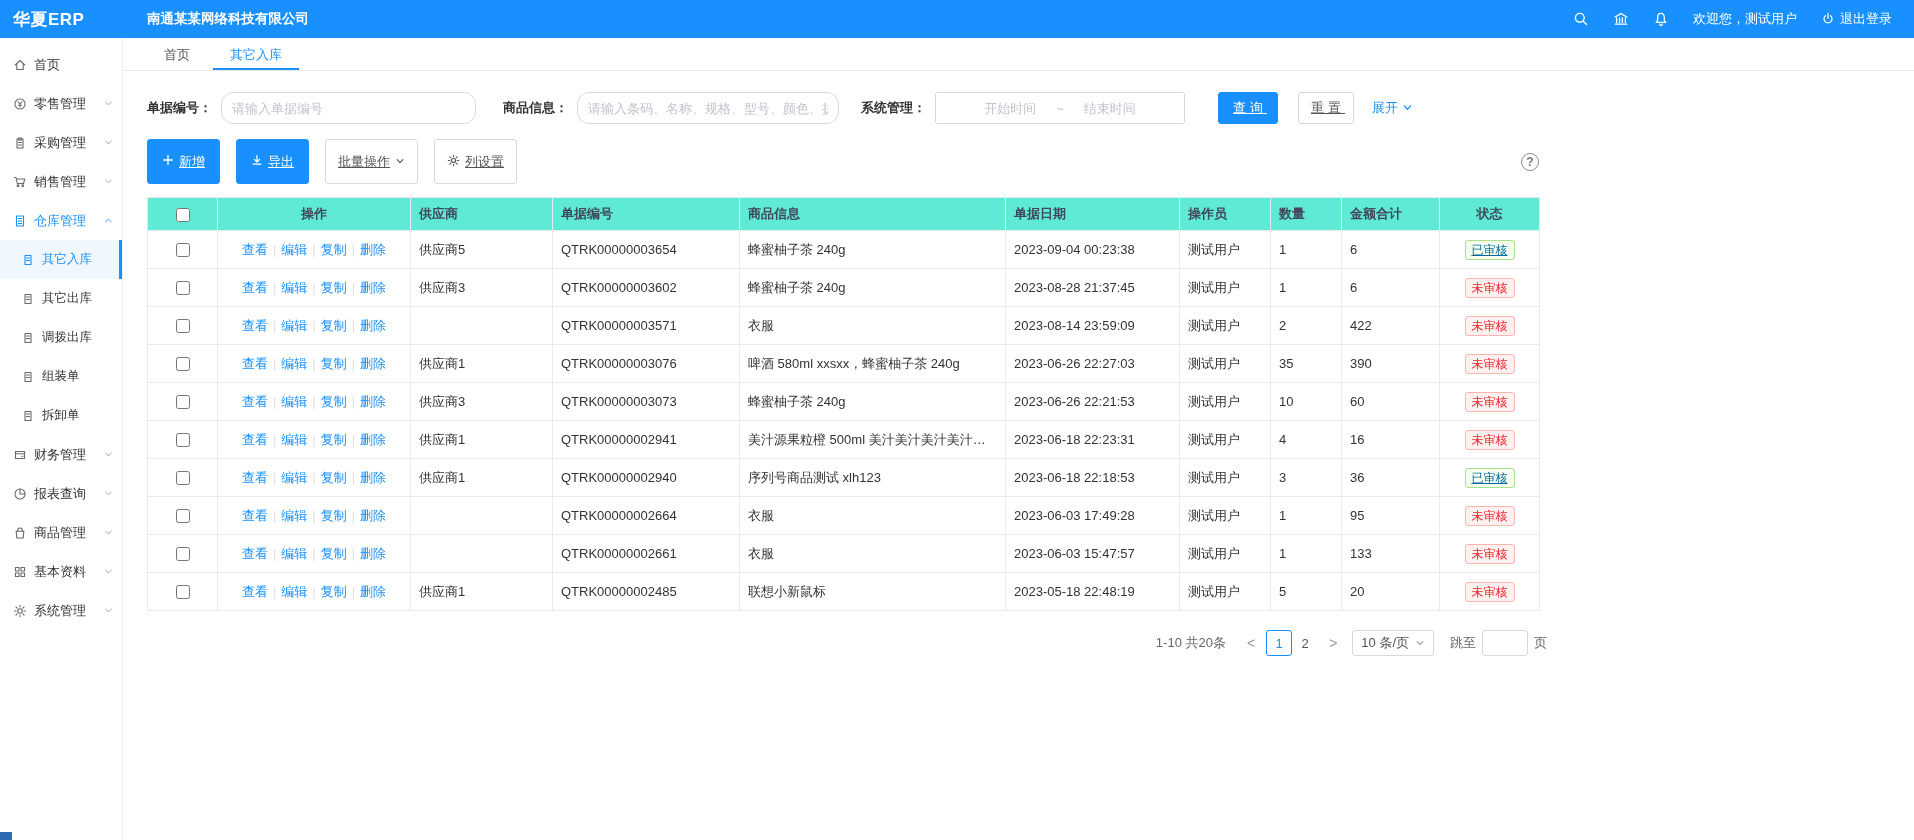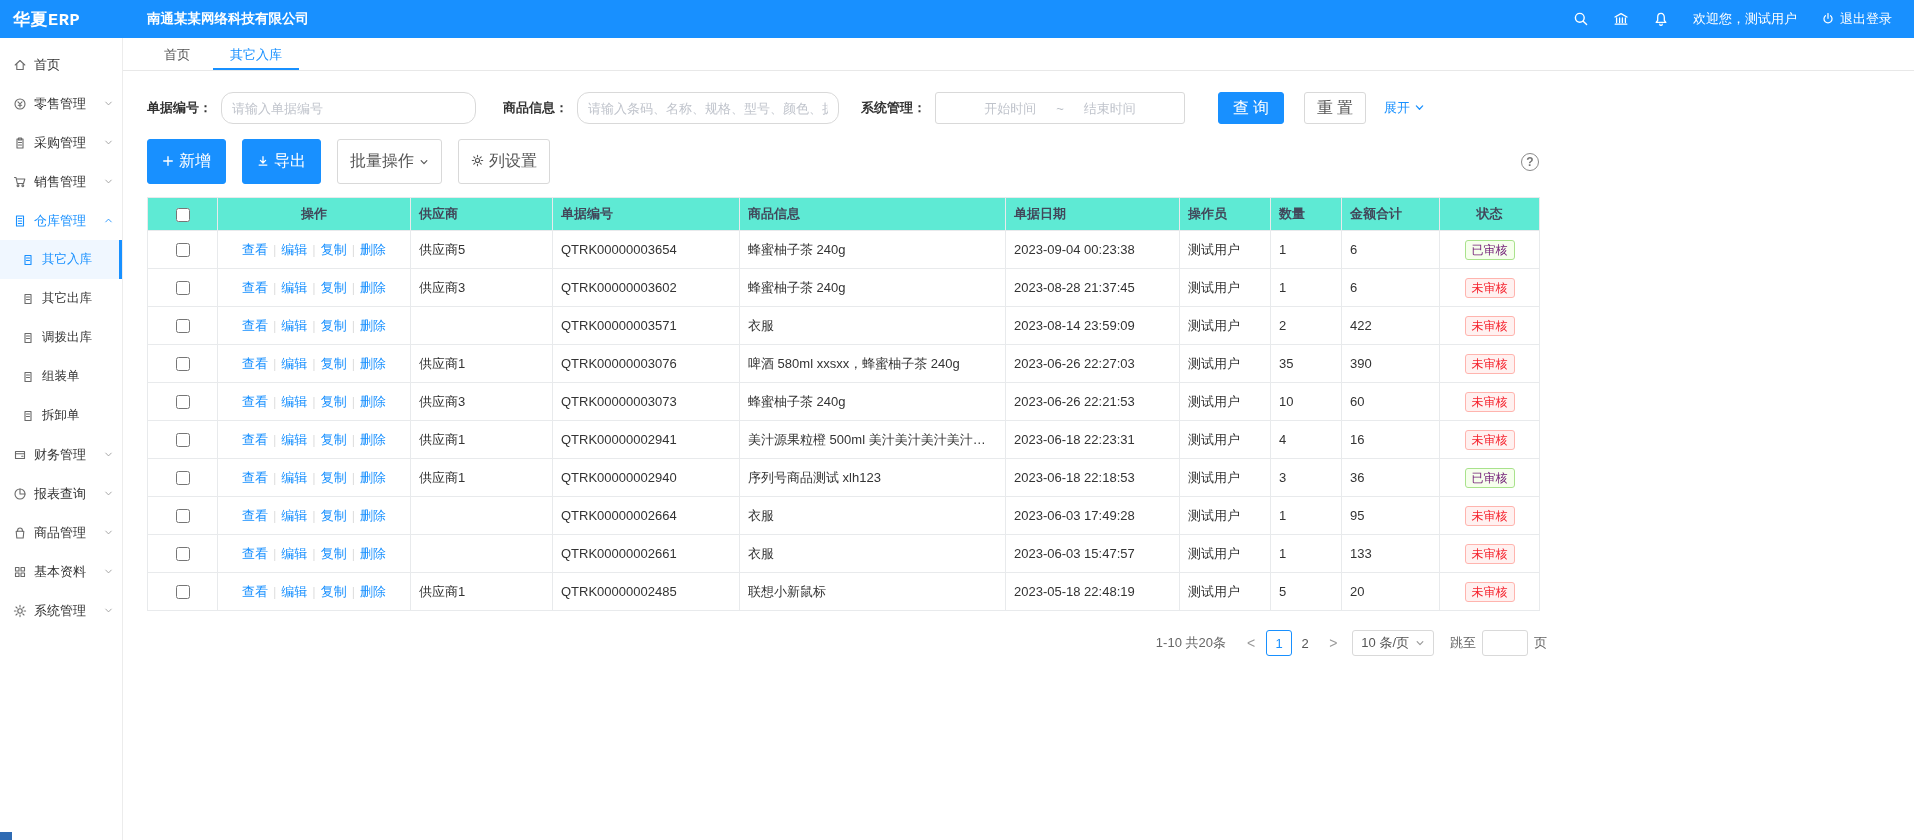--- a/index.html
+++ b/index.html
@@ -1,20 +1,20 @@
 <!DOCTYPE html>
 <html><head>
 <meta charset="utf-8">
 <style>
   * { margin:0; padding:0; box-sizing:border-box; }
   html,body { width:1914px; height:840px; font-family:"Liberation Sans","DejaVu Sans",sans-serif; background:#fff; overflow:hidden; }
 
   
   .topbar { height:38px; background:#1890ff; display:flex; align-items:center; color:#fff; position:relative; z-index:5; }
-  .logo { width:123px; flex:none; font-size:17px; font-weight:bold; padding-left:13px; letter-spacing:.5px; white-space:nowrap;font-family:Liberation Mono, monospace; }
+  .logo { width:123px; flex:none; font-size:17px; font-weight:bold; padding-left:13px; letter-spacing:.5px; white-space:nowrap; }
   .company { font-size:13.5px; font-weight:bold; margin-left:24px; white-space:nowrap; }
   .topbar-right { margin-left:auto; display:flex; align-items:center; gap:24px; padding-right:22px; font-size:13px; }
   .tb-icon { display:flex; align-items:center; cursor:pointer; }
   .tb-icon svg { display:block; }
   .welcome { white-space:nowrap; }
   .logout { display:flex; align-items:center; gap:5px; cursor:pointer; white-space:nowrap;text-align:center; }
 
   
   .layout { display:flex; height:802px; }
   .sidebar { width:123px; flex:none; border-right:1px solid #ececec; background:#fff; padding-top:7px; position:relative; }
@@ -41,21 +41,21 @@
   .filter-row { display:flex; align-items:center; margin:21px 0 0 24px; width:1392px; }
   .f-label { font-size:13px; font-weight:bold; color:#333; margin-right:9px; white-space:nowrap; }
   .f-input { height:32px; border:1px solid #d9d9d9; border-radius:12px; padding:0 10px; font-size:13px; color:#333; outline:none; font-family:inherit; background:#fff; }
   .f-input::placeholder, .date-range input::placeholder { color:#c0c4cc; }
   .w1 { width:255px; margin-right:27px; }
   .w2 { width:262px; margin-right:22px; }
   .date-range { width:250px; height:32px; border:1px solid #d9d9d9; border-radius:3px; display:flex; align-items:center; justify-content:center; margin-right:33px; padding:0 6px; background:#fff; }
   .date-range input { border:none; outline:none; width:88px; text-align:center; font-size:13px; font-family:inherit; }
   .tilde { color:#b9bec6; margin:0 2px; font-size:13px; }
 
-  .btn { height:32px; border-radius:3px; font-size:16px; cursor:pointer; font-family:inherit; display:inline-flex; align-items:center; justify-content:center; gap:5px; white-space:nowrap; }
+  .btn { height:32px; border-radius:3px; font-size:13px; cursor:pointer; font-family:inherit; display:inline-flex; align-items:center; justify-content:center; gap:5px; white-space:nowrap;text-decoration:underline; }
   .btn-primary { background:#1890ff; border:1px solid #1890ff; color:#fff; padding:0 14px; }
   .btn-default { background:#fff; border:1px solid #d9d9d9; color:#555; padding:0 12px; }
   .filter-row .btn-primary { margin-right:20px; letter-spacing:4px; padding:0 10px 0 14px; }
   .filter-row .btn-default { margin-right:18px; letter-spacing:4px; padding:0 8px 0 12px; }
   .expand-link { color:#1890ff; font-size:13px; display:inline-flex; align-items:center; gap:4px; cursor:pointer; }
   .expand-link svg { width:11px; height:11px; }
 
   
   .toolbar { display:flex; align-items:center; margin:15px 0 0 24px; width:1392px; gap:16px; }
   .toolbar .btn { height:45px; }
@@ -64,21 +64,21 @@
   
   .table-wrap { margin:13px 0 0 24px; width:1392px; }
   table { border-collapse:collapse; width:100%; table-layout:fixed; font-size:13px; color:#333; }
   th, td { border:1px solid #e8eaec; height:38px; padding:0 8px; text-align:left; overflow:hidden; white-space:nowrap; text-overflow:ellipsis; }
   thead th { background:#5eead4; height:33px; color:#42485b; font-weight:bold; }
   .center { text-align:center; }
   td a.action { color:#1890ff; text-decoration:none; cursor:pointer; }
   .sep { color:#e0e0e0; margin:0 5px; }
   input[type="checkbox"] { width:14px; height:14px; accent-color:#1890ff; cursor:pointer; vertical-align:middle; }
   .badge { display:inline-block; font-size:12px; line-height:18px; padding:0 6px; border-radius:3px; border:1px solid; }
-  .badge.approved { color:#701a75; border-color:#a9e28c; background:#f6ffed; }
+  .badge.approved { color:#0369a1; border-color:#a9e28c; background:#f6ffed;text-decoration:underline; }
   .badge.unapproved { color:#f5222d; border-color:#ffb4ae; background:#fff1f0; }
 
   
   .pagination { display:flex; align-items:center; justify-content:flex-end; width:1400px; margin:19px 0 0 24px; gap:6px; font-size:13px; color:#666; }
   .pg-summary { margin-right:10px; }
   .pg-arrow { color:#999; cursor:pointer; padding:0 5px; font-size:14px; }
   .pg-page { min-width:26px; height:26px; border:1px solid transparent; border-radius:3px; display:inline-flex; align-items:center; justify-content:center; cursor:pointer; color:#555; padding:0 4px; }
   .pg-page.current { border-color:#1890ff; color:#1890ff; background:#fff; }
   .pg-size { height:26px; border:1px solid #d9d9d9; border-radius:3px; display:inline-flex; align-items:center; gap:6px; padding:0 8px; cursor:pointer; color:#555; margin:0 4px; }
   .pg-size svg { width:10px; height:10px; color:#999; }

